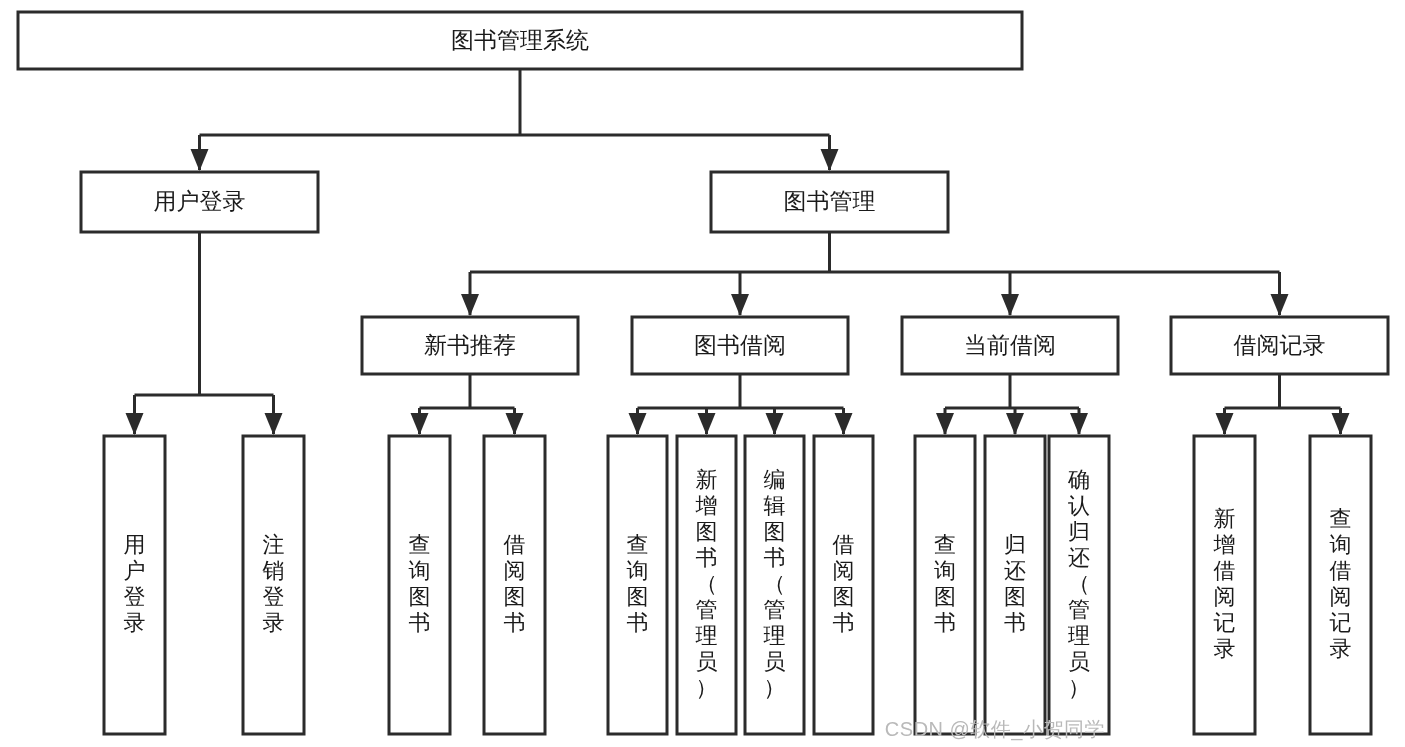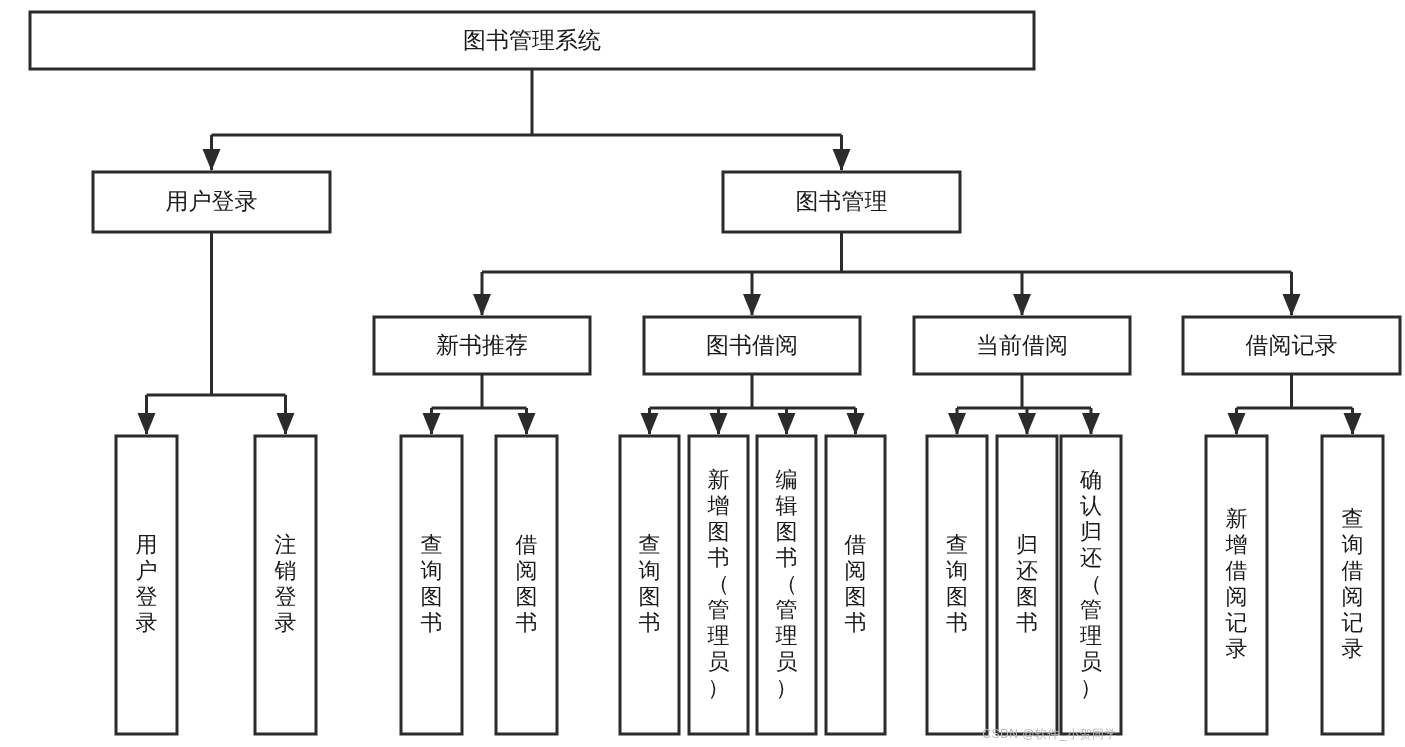--- a/index.html
+++ b/index.html
@@ -1,36 +1,36 @@
 <!DOCTYPE html>
 <html><head>
 <meta charset="utf-8">
 <style>
   html,body{margin:0;padding:0;background:#ffffff;}
   body{
     width:1405px;height:747px;overflow:hidden;
     font-family:"Liberation Sans","DejaVu Sans",sans-serif;
     color:#1a1a1a;
   }
-  #diagram-root{position:relative;width:1113px;height:747px;background:#fff;margin-left:12px;}
+  #diagram-root{position:relative;width:1113px;height:747px;background:#fff;}
   svg#tree-svg{position:absolute;left:0;top:0;width:1405px;height:747px;}
   .node-box{fill:#ffffff;stroke:#2b2b2b;stroke-width:3;}
   .connector{stroke:#2b2b2b;stroke-width:3;fill:none;}
   .arrow-head{fill:#2b2b2b;stroke:none;}
   .node-label{
     font-family:"Liberation Sans","DejaVu Sans",sans-serif;
     fill:#1a1a1a;
     text-anchor:middle;
     dominant-baseline:middle;
   }
   .label-h{font-size:23px;}
   .label-v{font-size:22px;}
   .watermark{
     position:absolute;right:8px;bottom:4px;
-    font-size:12px;color:#b9b9b9;
+    font-size:20px;color:#b9b9b9;
     font-family:"Liberation Sans","DejaVu Sans",sans-serif;
     white-space:nowrap;letter-spacing:.5px;
   }
 </style>
 </head>
 <body>
 
 <div id="diagram-root">
   <svg id="tree-svg" viewBox="0 0 1405 747" xmlns="http://www.w3.org/2000/svg">
     <g id="connectors-layer">

